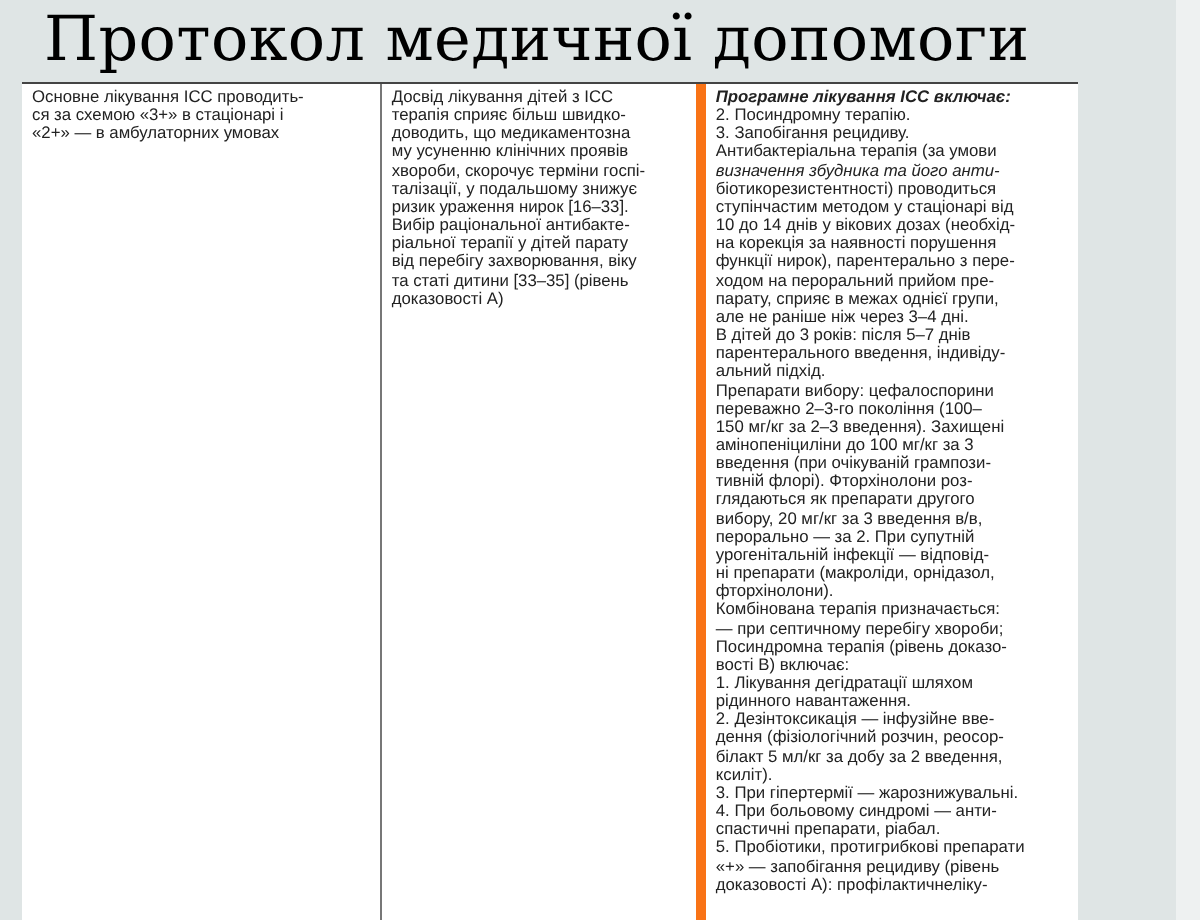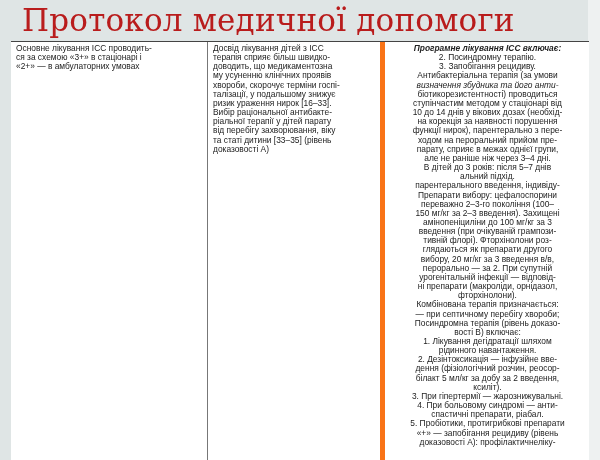--- a/index.html
+++ b/index.html
@@ -9,38 +9,38 @@
     position: relative;
     font-family: "Liberation Sans", sans-serif;
   }
   .right-strip {
     position: absolute; left: 588px; top: 0; width: 12px; height: 460px;
     background: #eef1f1;
   }
   .title {
     position: absolute; left: 22px; top: 2px;
     font-family: "DejaVu Serif", serif;
-    font-size: 31px; color: #b91c1c; letter-spacing: 0.2px;
+    font-size: 31px; color: #000000; letter-spacing: 0.2px;
     white-space: nowrap;
   }
   .table {
-    position: absolute; left: 11px; top: 41px; width: 578px; height: 419px;
+    position: absolute; left: 11px; top: 41px; width: 528px; height: 419px;
     background: #ffffff;
     display: flex;
     border-top: 1px solid #444;
   }
   .col {
     box-sizing: border-box; height: 100%;
     padding: 2px 4px 0 5px;
     font-size: 8.4px; line-height: 9.15px; color: #222;
     overflow: hidden;
   }
   .col1 { width: 196px; }
   .col2 { width: 178px; border-left: 1px solid #777; border-right: 5px solid #f97316; }
-  .col3 { width: 204px; text-align: center; }
+  .col3 { width: 204px; }
   .line { white-space: nowrap; display: block; }
   .bi { font-weight: bold; font-style: italic; }
   .it { font-style: italic; }
 </style>
 </head>
 <body>
 
 <div class="right-strip"></div>
 
 <div class="title">Протокол медичної допомоги</div>
@@ -76,22 +76,22 @@
         <span class="line it">визначення  збудника та його анти-</span>
         <span class="line">біотикорезистентності) проводиться</span>
         <span class="line">ступінчастим методом у стаціонарі від</span>
         <span class="line">10 до 14 днів у вікових дозах (необхід-</span>
         <span class="line">на корекція за наявності порушення</span>
         <span class="line">функції нирок), парентерально з пере-</span>
         <span class="line">ходом на пероральний прийом пре-</span>
         <span class="line">парату, сприяє в межах однієї групи,</span>
         <span class="line">але не раніше ніж через 3–4 дні.</span>
         <span class="line">В дітей до 3 років: після 5–7 днів</span>
+        <span class="line">парентерального введення, індивіду-</span>
         <span class="line">альний підхід.</span>
-        <span class="line">парентерального введення, індивіду-</span>
         <span class="line">Препарати вибору: цефалоспорини</span>
         <span class="line">переважно 2–3-го покоління (100–</span>
         <span class="line">150 мг/кг за 2–3 введення). Захищені</span>
         <span class="line">амінопеніциліни до 100 мг/кг за 3</span>
         <span class="line">введення (при очікуваній грампози-</span>
         <span class="line">тивній флорі). Фторхінолони роз-</span>
         <span class="line">глядаються як препарати другого</span>
         <span class="line">вибору, 20 мг/кг за 3 введення в/в,</span>
         <span class="line">перорально — за 2. При супутній</span>
         <span class="line">урогенітальній інфекції — відповід-</span>

